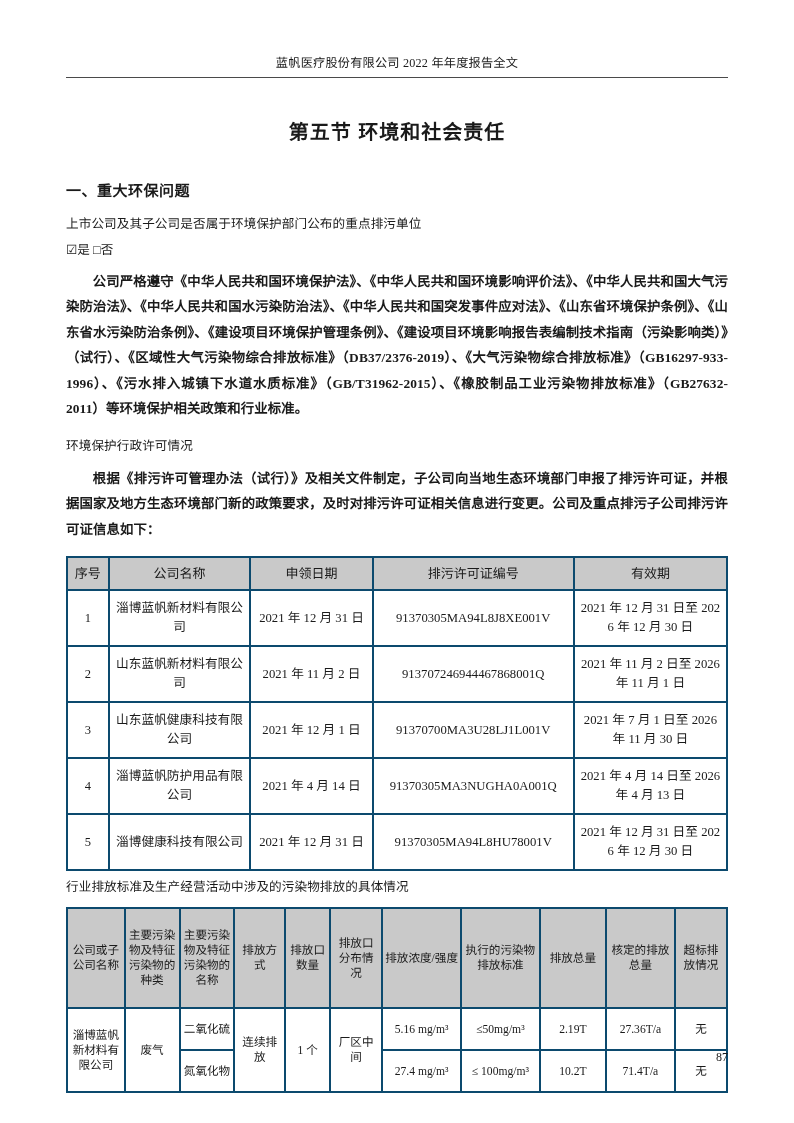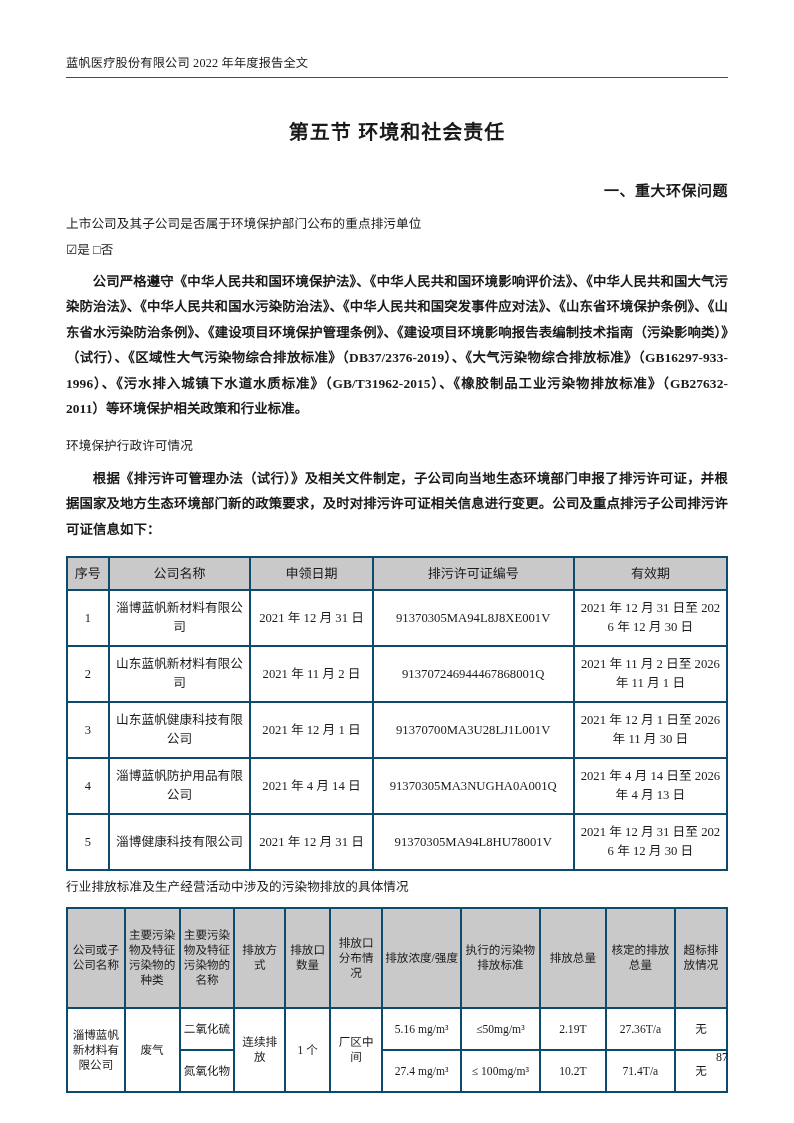--- a/index.html
+++ b/index.html
@@ -21,21 +21,21 @@
     left: 0; top: 0;
     width: 794px;
     height: 1123px;
     box-sizing: border-box;
     padding: 0 66px;
   }
 
   
   .doc-header {
     padding-top: 56px;
-    text-align: left;
+    text-align: center;
     font-size: 12.2px;
     letter-spacing: 0.2px;
     color: #1a1a1a;
     line-height: 1.2;
   }
   .header-rule {
     margin-top: 6px;
     border-bottom: 1.1px solid #4a4a4a;
     width: 100%;
   }
@@ -48,21 +48,20 @@
     font-weight: bold;
     letter-spacing: 1px;
     font-family: "Liberation Sans", "DejaVu Sans", sans-serif;
   }
   .sub-heading {
     margin-top: 34px;
     font-size: 15px;
     font-weight: bold;
     letter-spacing: 0.5px;
     font-family: "Liberation Sans", "DejaVu Sans", sans-serif;
-    text-align: right;
   }
 
   
   .line {
     font-size: 12.6px;
     line-height: 24px;
     margin-top: 12px;
     letter-spacing: 0.1px;
   }
   .line.tight { margin-top: 4px; }
@@ -193,21 +192,21 @@
         <td>山东蓝帆新材料有限公司</td>
         <td>2021 年 11 月 2 日</td>
         <td>913707246944467868001Q</td>
         <td>2021 年 11 月 2 日至 2026 年 11 月 1 日</td>
       </tr>
       <tr>
         <td class="idx">3</td>
         <td>山东蓝帆健康科技有限公司</td>
         <td>2021 年 12 月 1 日</td>
         <td>91370700MA3U28LJ1L001V</td>
-        <td>2021 年 12 月 1 日至 2026 年 11 月 30 日</td>
+        <td>2021 年 7 月 1 日至 2026 年 11 月 30 日</td>
       </tr>
       <tr>
         <td class="idx">4</td>
         <td>淄博蓝帆防护用品有限公司</td>
         <td>2021 年 4 月 14 日</td>
         <td>91370305MA3NUGHA0A001Q</td>
         <td>2021 年 4 月 14 日至 2026 年 4 月 13 日</td>
       </tr>
       <tr>
         <td class="idx">5</td>

